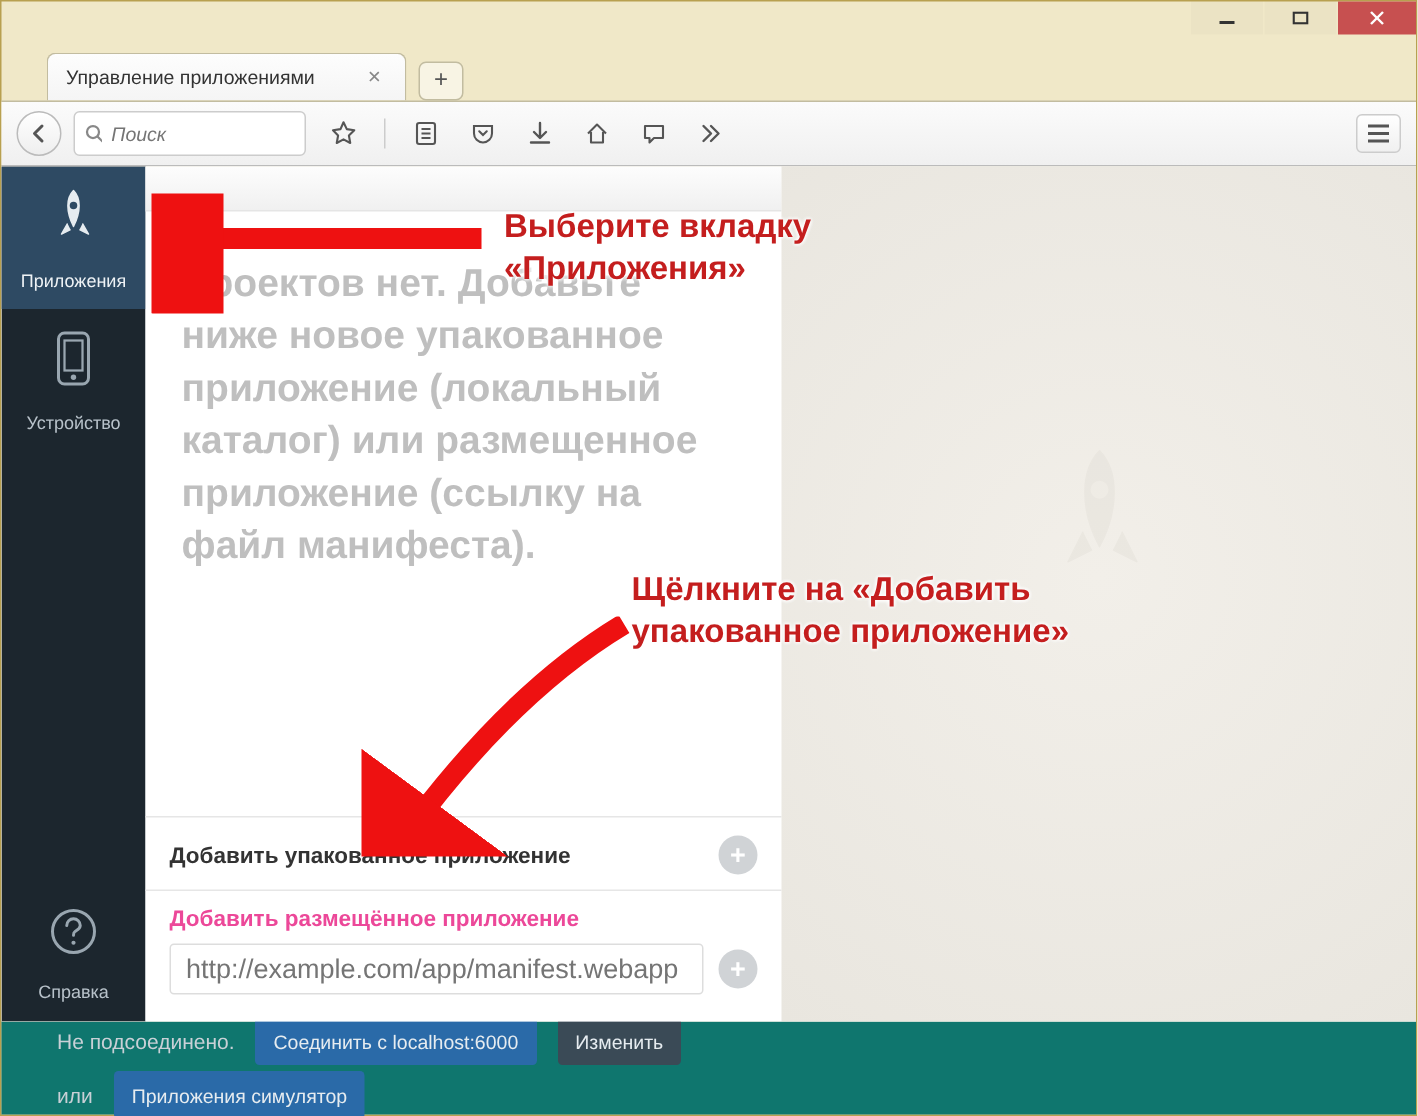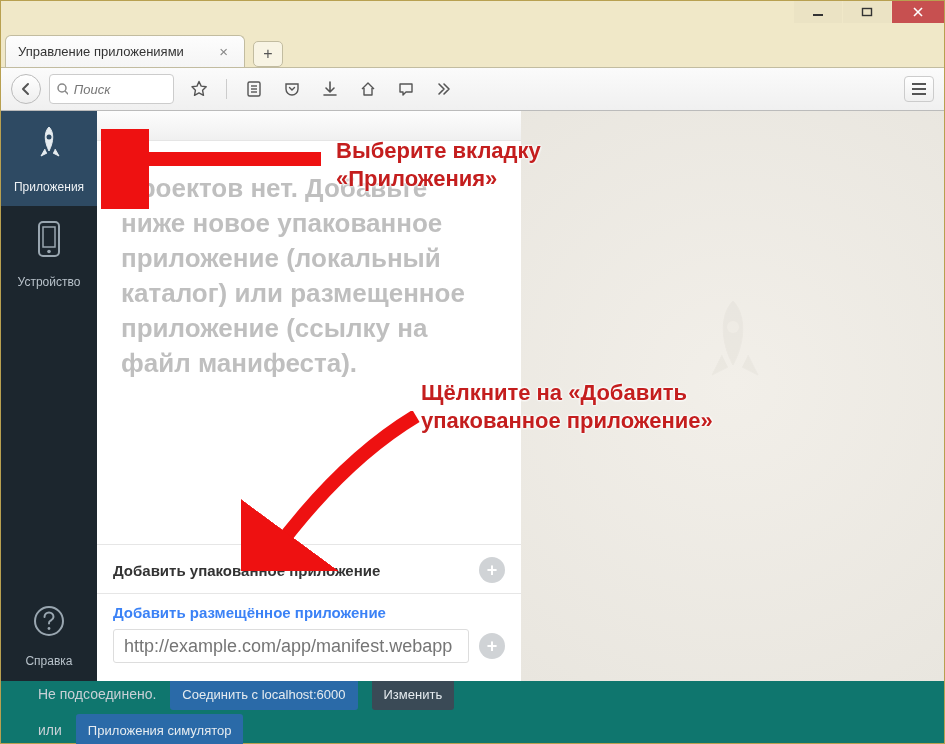--- a/index.html
+++ b/index.html
@@ -3,54 +3,54 @@
 <meta charset="utf-8">
 <style>
   * { box-sizing: border-box; margin: 0; padding: 0; }
   body { font-family: "Segoe UI", Tahoma, Arial, sans-serif; background: #fff; width: 945px; height: 744px; overflow: hidden; }
   .window { width: 945px; height: 744px; display: flex; flex-direction: column; background: #f0e8c8; border: 1px solid #b8a050; position: relative; }
   .titlebar { height: 30px; display: flex; align-items: flex-start; justify-content: flex-end; }
   .winbtn { width: 48px; height: 22px; display: flex; align-items: center; justify-content: center; margin-left: 1px; font-size: 14px; color: #333; background: rgba(0,0,0,0.02); }
   .winbtn.min { }
   .winbtn.close { background: #c75050; color: #fff; width: 52px; }
   .winbtn.max svg { display:block; }
-  .tabbar { height: 36px; display: flex; align-items: flex-end; padding-left: 4px; }
+  .tabbar { height: 36px; display: flex; align-items: flex-end; padding-left: 30px; }
   .tab { background: linear-gradient(#fdfdfd,#f5f5f5); border: 1px solid #c2bca0; border-bottom: none; border-radius: 6px 6px 0 0; height: 32px; display: flex; align-items: center; padding: 0 12px; min-width: 240px; color: #333; font-size: 13px; }
   .tab .tab-close { margin-left: auto; color: #888; font-size: 15px; padding: 0 4px; }
   .newtab { width: 30px; height: 26px; background: rgba(255,255,255,0.5); border: 1px solid #c2bca0; border-radius: 5px; margin-left: 8px; display:flex; align-items:center; justify-content:center; color:#555; font-size:16px; }
   .toolbar { height: 44px; background: linear-gradient(#fbfbfb,#f0f0f0); border-top:1px solid #c2bca0; border-bottom: 1px solid #bbb; display:flex; align-items:center; padding: 0 10px; gap:8px; }
   .navback { width:30px; height:30px; border:1px solid #bbb; border-radius:50%; background:linear-gradient(#fff,#eee); display:flex; align-items:center; justify-content:center; color:#444; }
   .urlbox { flex: 1 1 260px; height:30px; border:1px solid #ccc; border-radius:4px; background:#fff; display:flex; align-items:center; padding:0 2px 0 6px; max-width: 290px; }
   .urlbox .identity { display:flex; align-items:center; gap:4px; padding:2px 8px; border-right:1px solid #eee; border-radius:3px 0 0 3px; background:#f7f7f7; color:#888; font-size:12px; }
   .firefox-logo { width:14px; height:14px; border-radius:50%; background: radial-gradient(circle at 30% 30%, #ffe08a, #ff8a00 60%, #e05500 100%); display:inline-block; }
   .urltext { flex:1; padding:0 6px; font-size:13px; color:#222; }
   .urlactions { display:flex; align-items:center; gap:2px; }
   .urlactions .drop { color:#888; font-size:11px; padding:0 4px; }
   .reload { width:22px; height:22px; display:flex; align-items:center; justify-content:center; color:#555; border-left:1px solid #eee; }
-  .searchbox { height:30px; border:1px solid #ccc; border-radius:4px; background:#fff; display:flex; align-items:center; padding:0 6px; color:#777; font-size:13px; width:125px; gap:6px; }
+  .searchbox { height:30px; border:1px solid #ccc; border-radius:4px; background:#fff; display:flex; align-items:center; padding:0 6px; color:#777; font-size:13px; width:155px; gap:6px; }
   .searchbox input { border:none; outline:none; width:100%; font-style:italic; color:#888; font-size:13px; }
   .tb-icons { margin-left: 6px; display:flex; align-items:center; gap:16px; color:#555; }
   .tb-icons .ico { width:22px; height:22px; display:flex; align-items:center; justify-content:center; }
   .tb-icons .sep { width:1px; height:20px; background:#ccc; }
   .hamburger { margin-left:auto; width:30px; height:26px; border:1px solid #ccc; border-radius:4px; background:linear-gradient(#fff,#f0f0f0); display:flex; align-items:center; justify-content:center; color:#555; }
   .content { flex:1; display:flex; position:relative; background:#fff; overflow:hidden; }
   .sidenav { width:96px; background:#1c262e; display:flex; flex-direction:column; }
   .side-item { height:95px; display:flex; flex-direction:column; align-items:center; justify-content:center; color:#b8c2ca; font-size:12px; gap:8px; cursor:pointer; }
   .side-item.active { background:#2e4a63; color:#eef2f5; }
   .side-item .icon { font-size:32px; }
   .side-spacer { flex:1; }
   .panels { flex:1; display:flex; }
   .left-panel { width:424px; background:#fff; display:flex; flex-direction:column;justify-content:center; }
   .left-top { flex:0 0 30px; background:linear-gradient(#fdfdfd,#f0f0f0); border-bottom:1px solid #e5e5e5; }
   .empty-msg { padding:30px 24px; color:#bfbfbf; font-size:26px; line-height:1.35; font-weight:600; }
   .add-row { border-top:1px solid #e6e6e6; padding:12px 16px 10px; display:flex; align-items:center; gap:10px; }
   .add-row .lab { font-size:15px; font-weight:600; color:#333; flex:1; }
   .plus-circle { width:26px; height:26px; border-radius:50%; background:#d0d3d6; color:#fff; display:flex; align-items:center; justify-content:center; font-size:18px; font-weight:bold; }
   .hosted-row { border-top:1px solid #e6e6e6; padding:10px 16px 18px; }
-  .hosted-row .lab { font-size:15px; font-weight:600; color:#3b82f6; margin-bottom:8px; }
+  .hosted-row .lab { font-size:15px; font-weight:600; color:#ec4899; margin-bottom:8px; }
   .hosted-row .input-line { display:flex; gap:10px; align-items:center; }
   .hosted-row input { flex:1; height:30px; border:1px solid #ddd; border-radius:3px; padding:16px 10px; font-size:18px; color:#999; }
   .right-panel { flex:1; background:radial-gradient(circle at 50% 48%, #f2efe9, #e9e6df); position:relative; }
   .right-panel .ghost-rocket { position:absolute; left:50%; top:42%; transform:translate(-50%,-50%); opacity:0.25; color:#bbb; }
   .statusbar { height:62px; background:#0f766e; display:flex; flex-direction:column; justify-content:center; padding-left:34px; gap:4px; color:#c8d0d6; font-size:14px; }
   .status-line { display:flex; align-items:center; gap:14px; margin-left:3px;}
   .pill { height:24px; padding:16px 12px; border-radius:3px; display:flex; align-items:center; font-size:13px; color:#e6ecf0; }
   .pill.blue { background:#2a6aa8; }
   .pill.grey { background:#3a4a56; }
   

